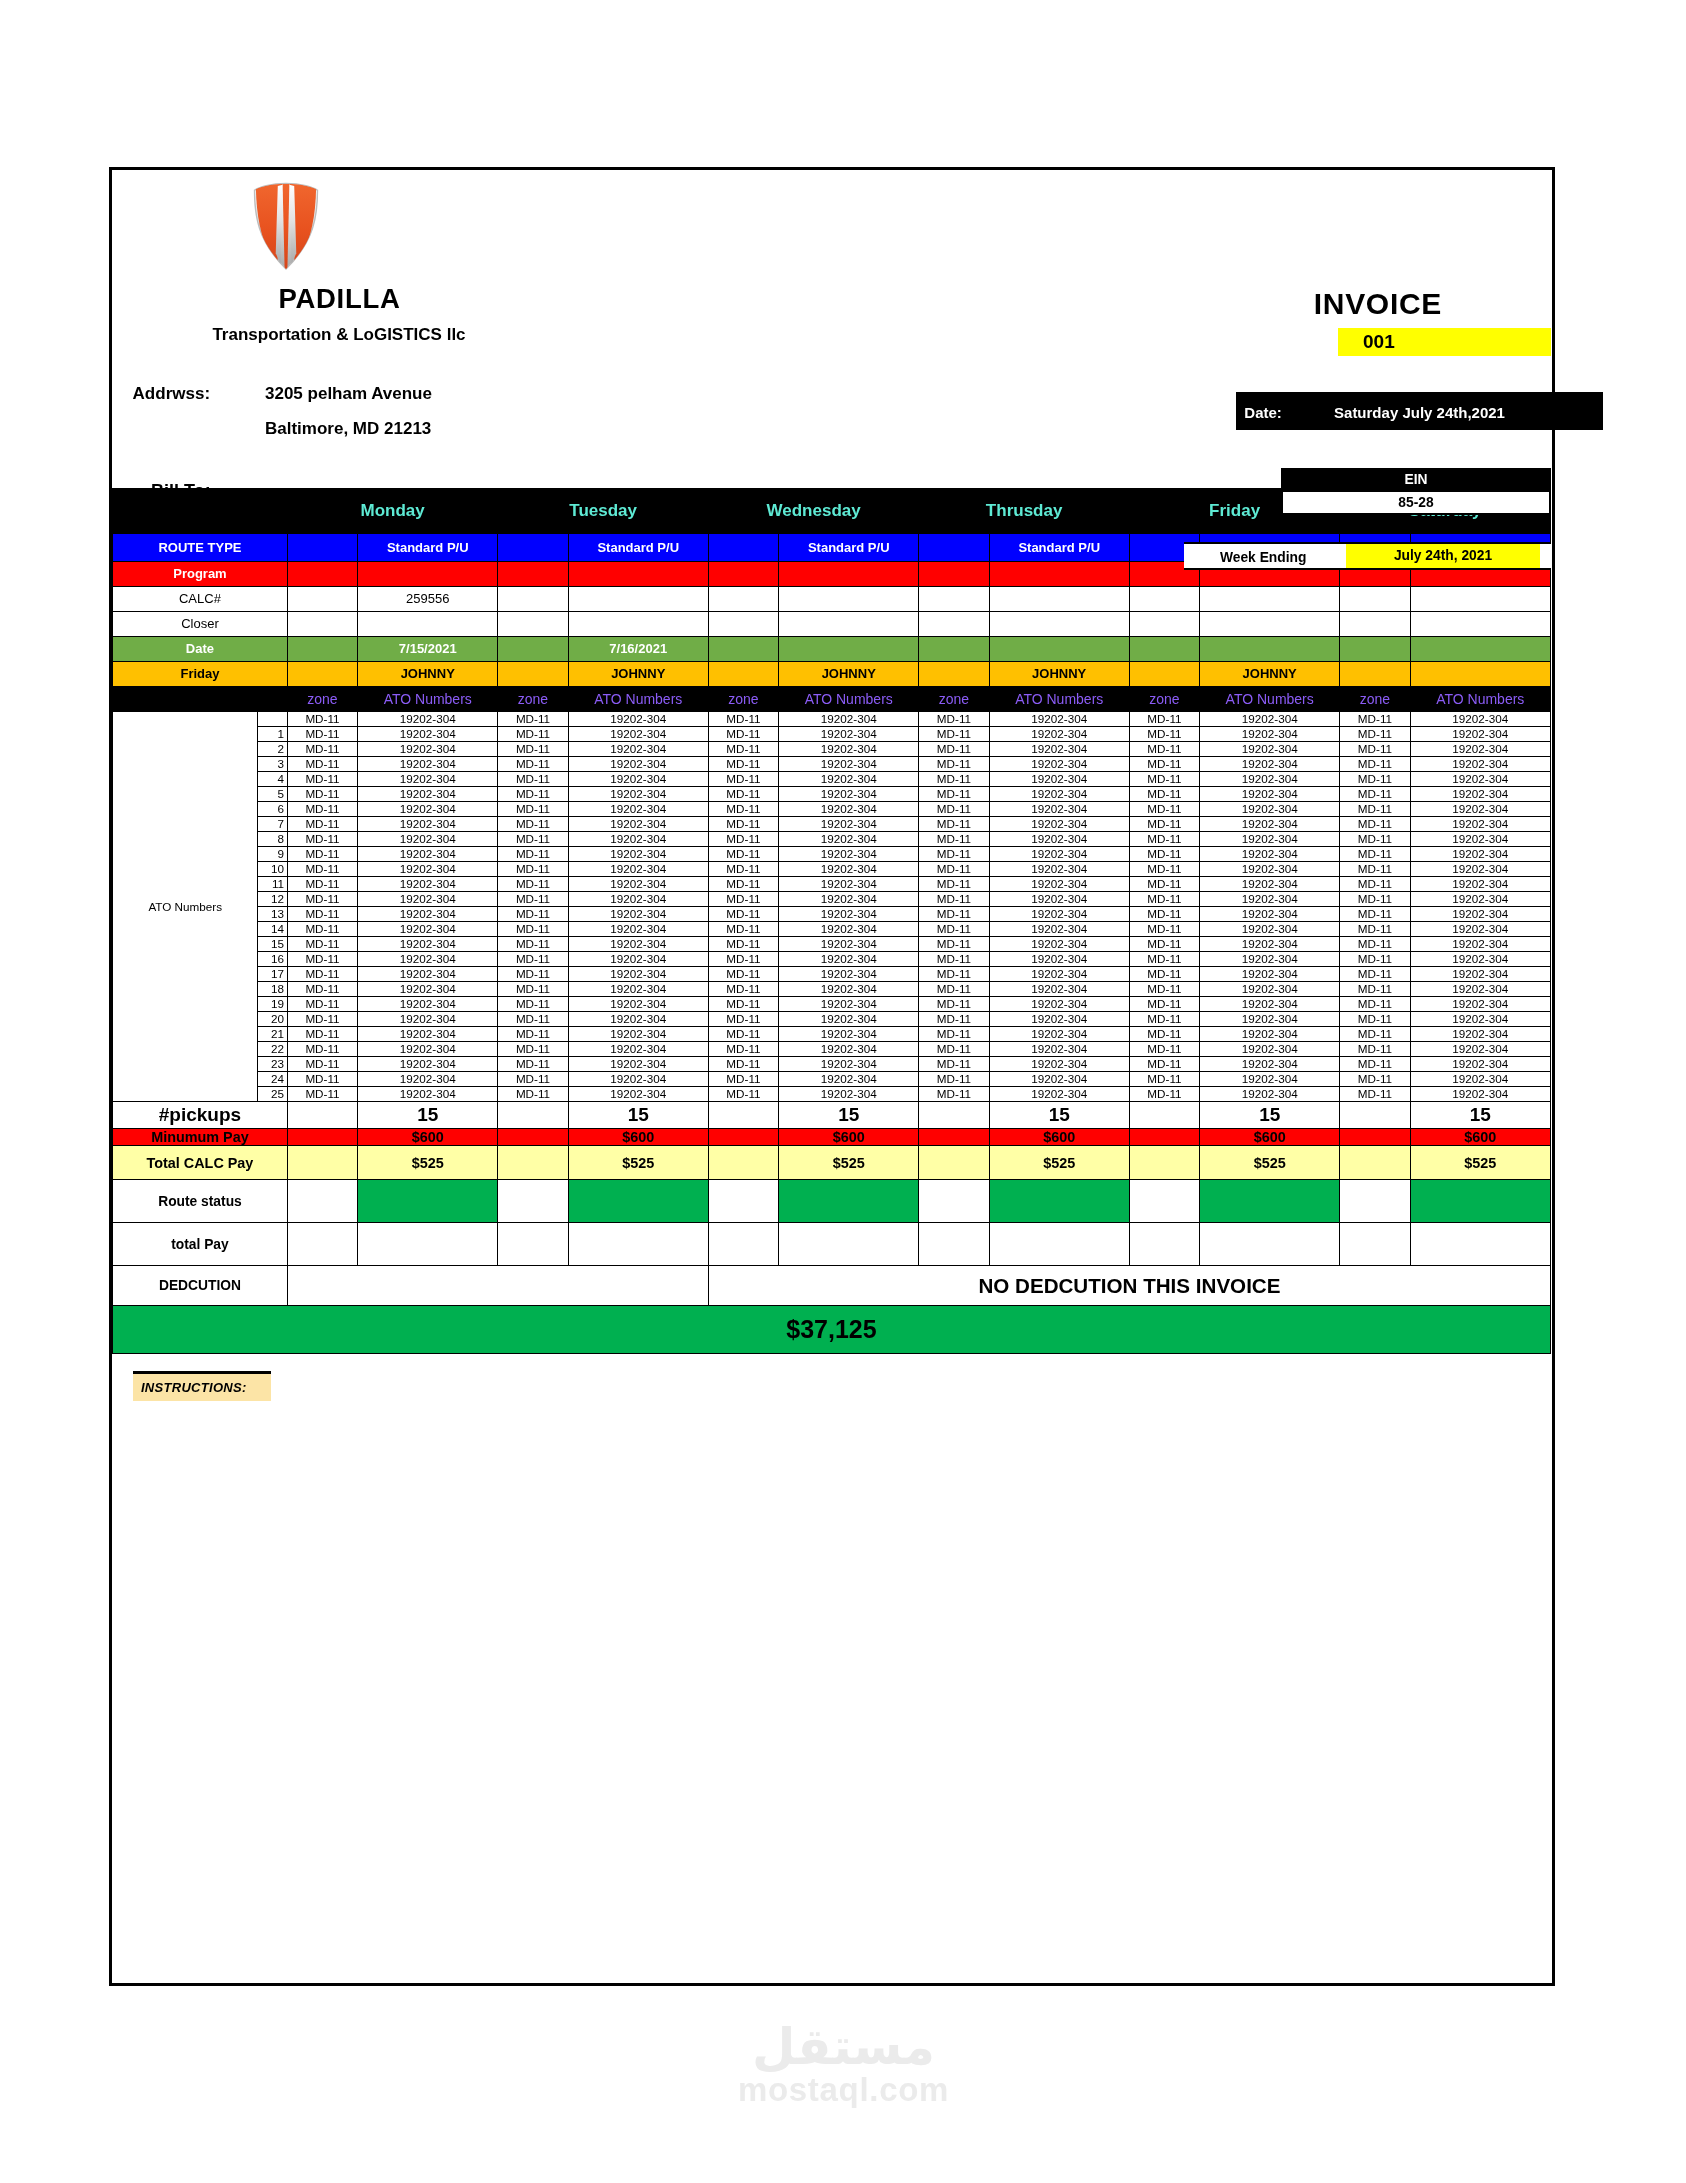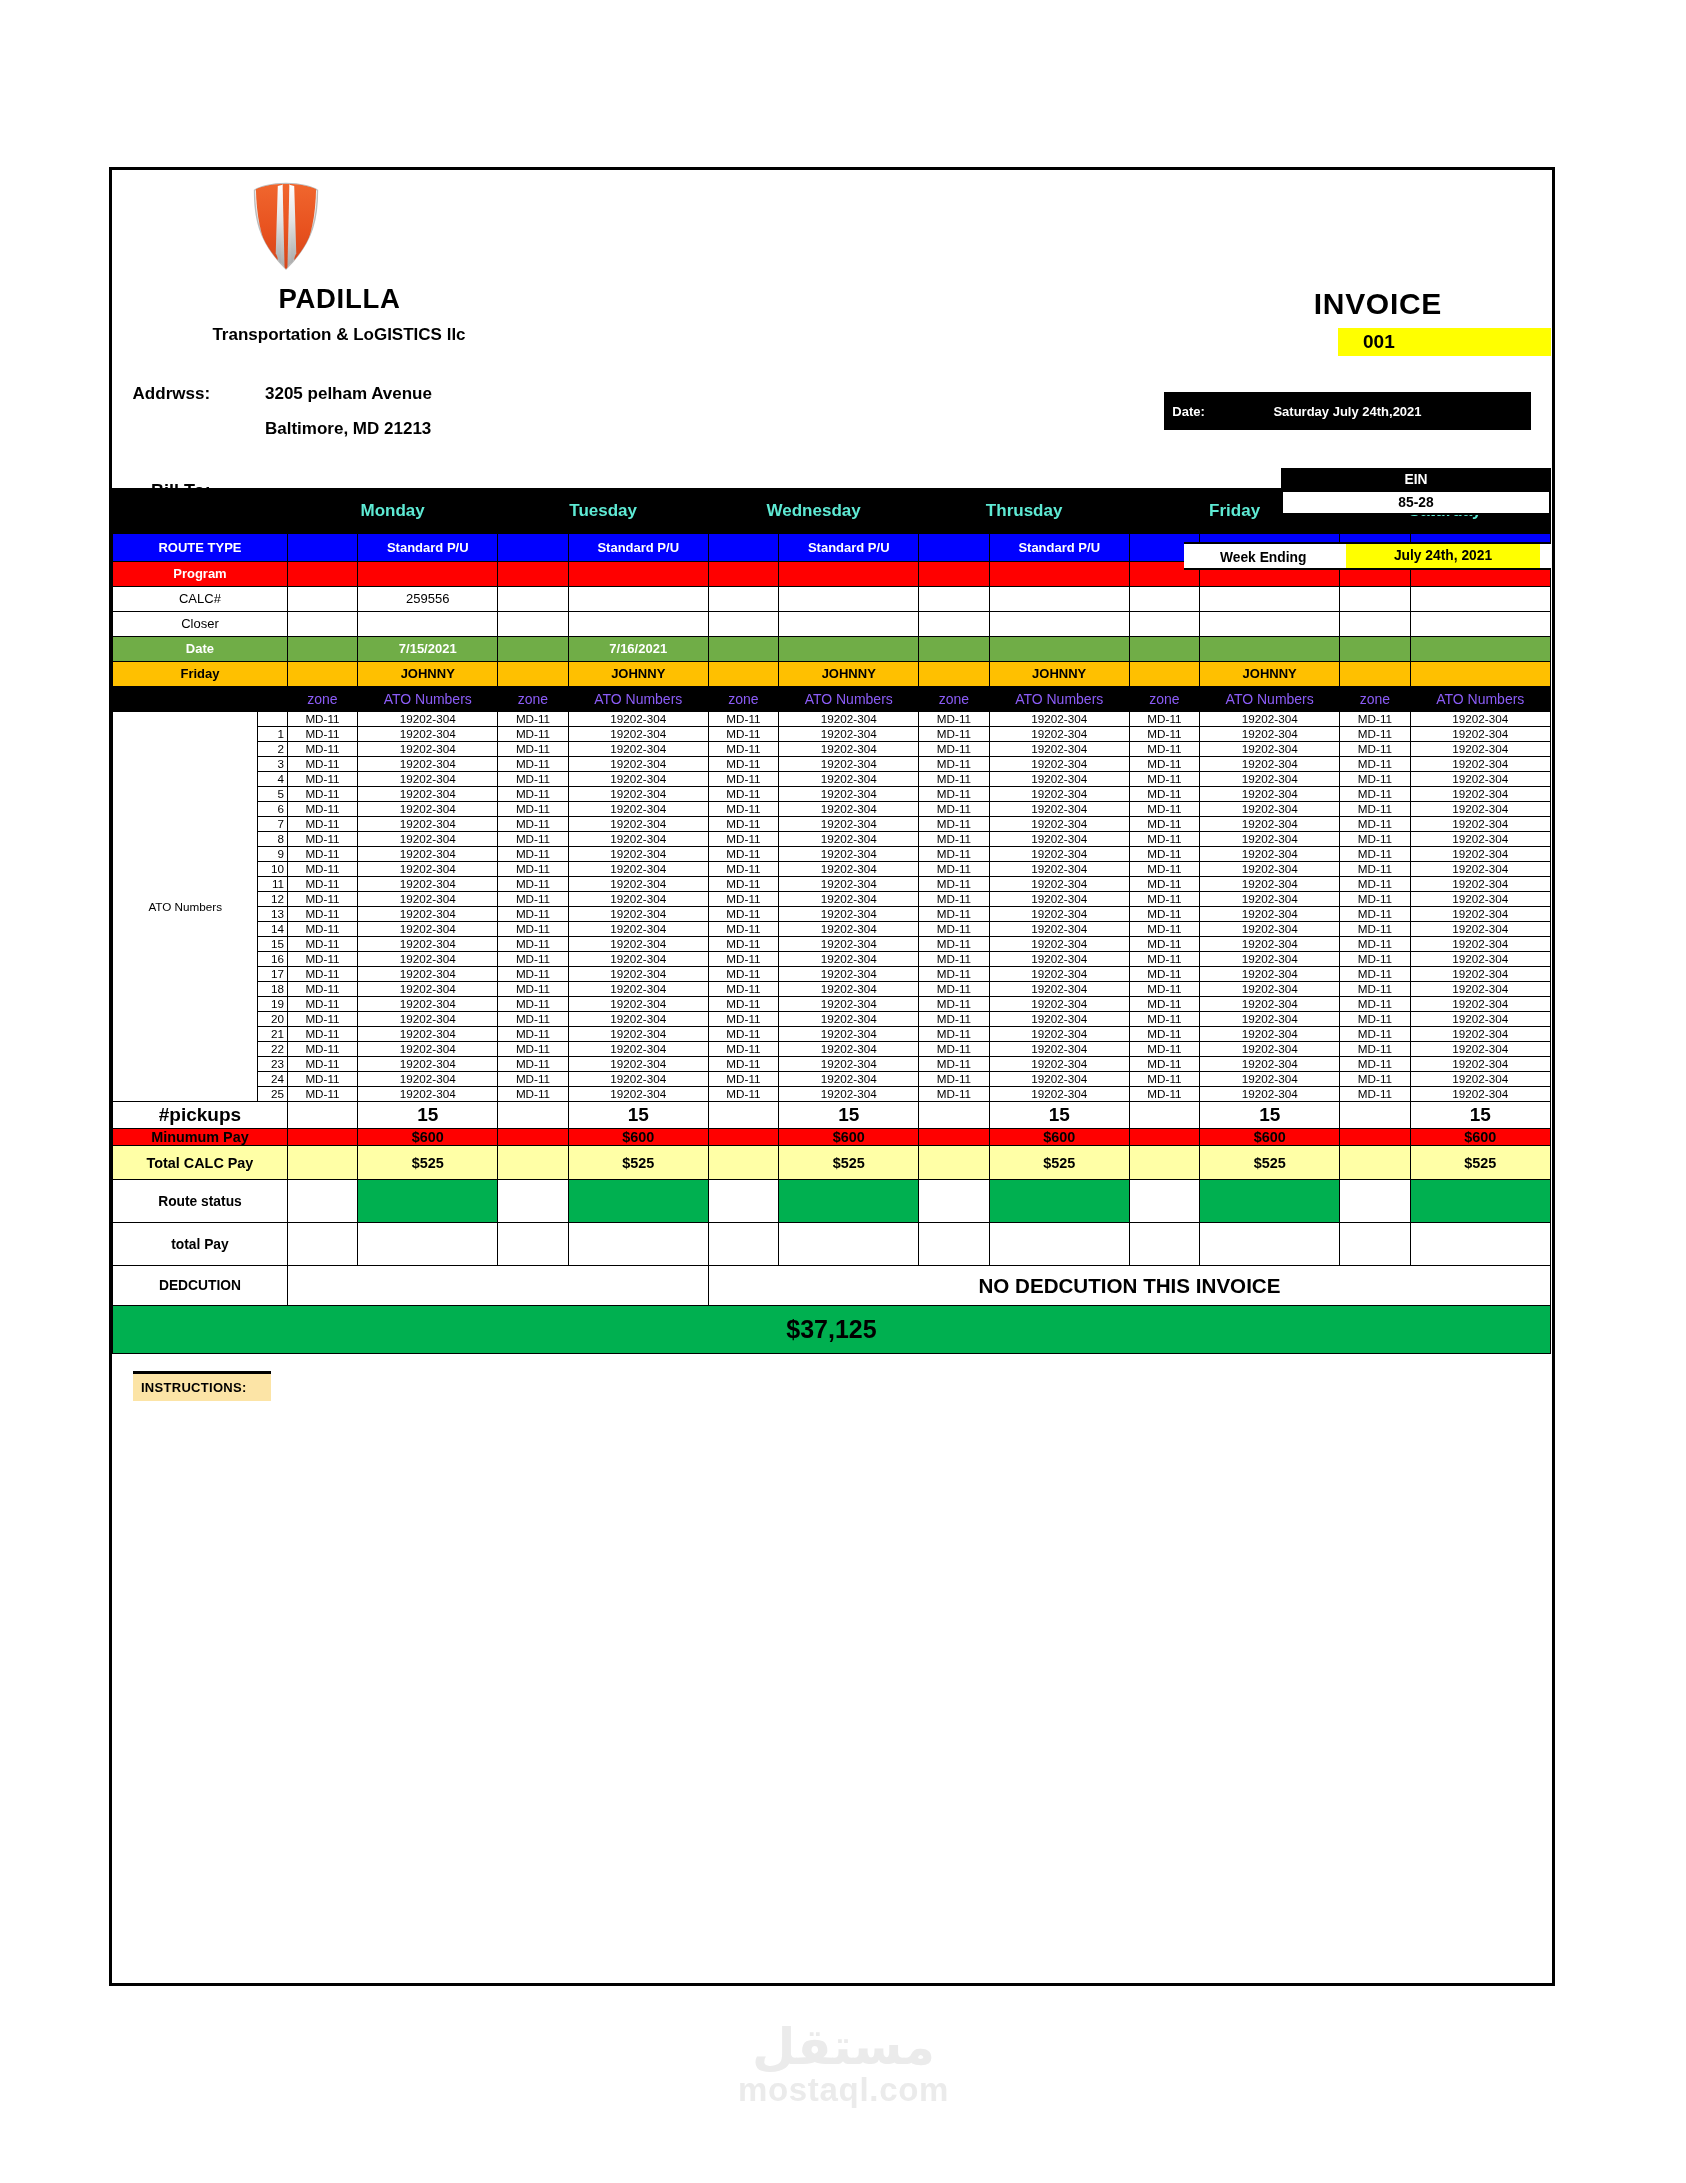--- a/index.html
+++ b/index.html
@@ -103,27 +103,27 @@
     height: 27.5px;
     background: #ffff00;
     font-size: 19px;
     font-weight: bold;
     display: flex;
     align-items: center;
     padding-left: 25px;
   }
   .date-bar {
     position: absolute;
-    left: 1052px;
+    left: 1124px;
     top: 222px;
     width: 367px;
     height: 38px;
     background: #000;
     color: #fff;
-    font-size: 13px;
+    font-size: 15px;
     font-weight: bold;
   }
   .date-bar .lbl { position: absolute; left: 8.3px; top: 11.7px; }
   .date-bar .val { position: absolute; left: 0; top: 11.7px; width: 100%; text-align: center; }
 
   .ein-head {
     position: absolute;
     left: 1169px;
     top: 298px;
     width: 270px;
@@ -209,20 +209,21 @@
   tr.totalpay td { height: 43px; background: #fff; font-size: 13.8px; font-weight: bold; }
   tr.dedcution td { height: 40px; background: #fff; font-size: 13.8px; font-weight: bold; }
   tr.dedcution td.bigtext { font-size: 20.6px; font-weight: bold; }
   tr.grand td { height: 48px; background: #00b050; font-size: 25px; font-weight: bold; color:#000; }
 
   
   .instr-area {
     position: relative;
     height: 110px;
     background: #fff;
+    font-style: italic;
   }
   .instr-badge {
     position: absolute;
     left: 20.6px;
     top: 16.5px;
     width: 138px;
     height: 30px;
     background: #fce4a6;
     border-top: 3.4px solid #000;
     font-size: 13px;

